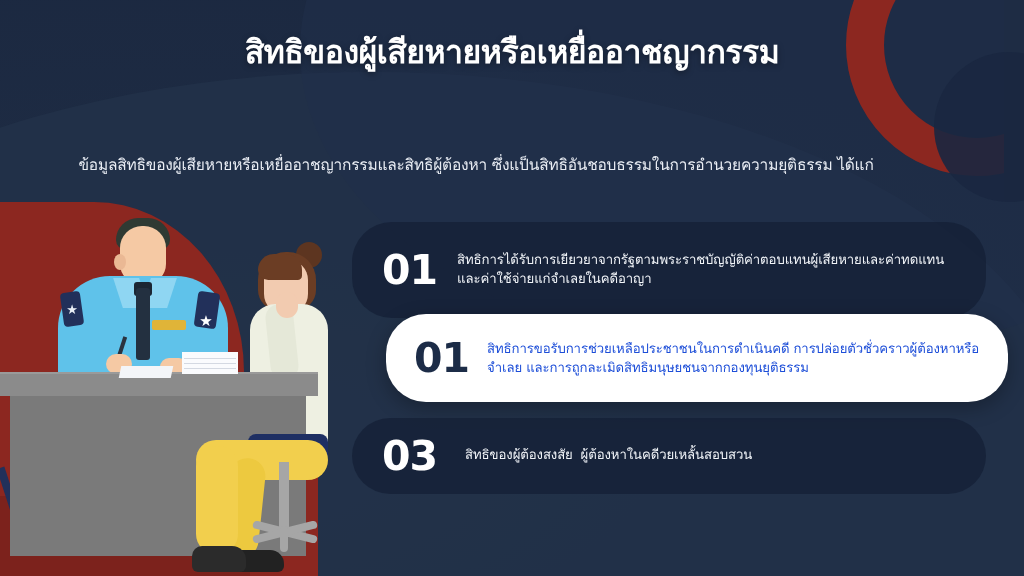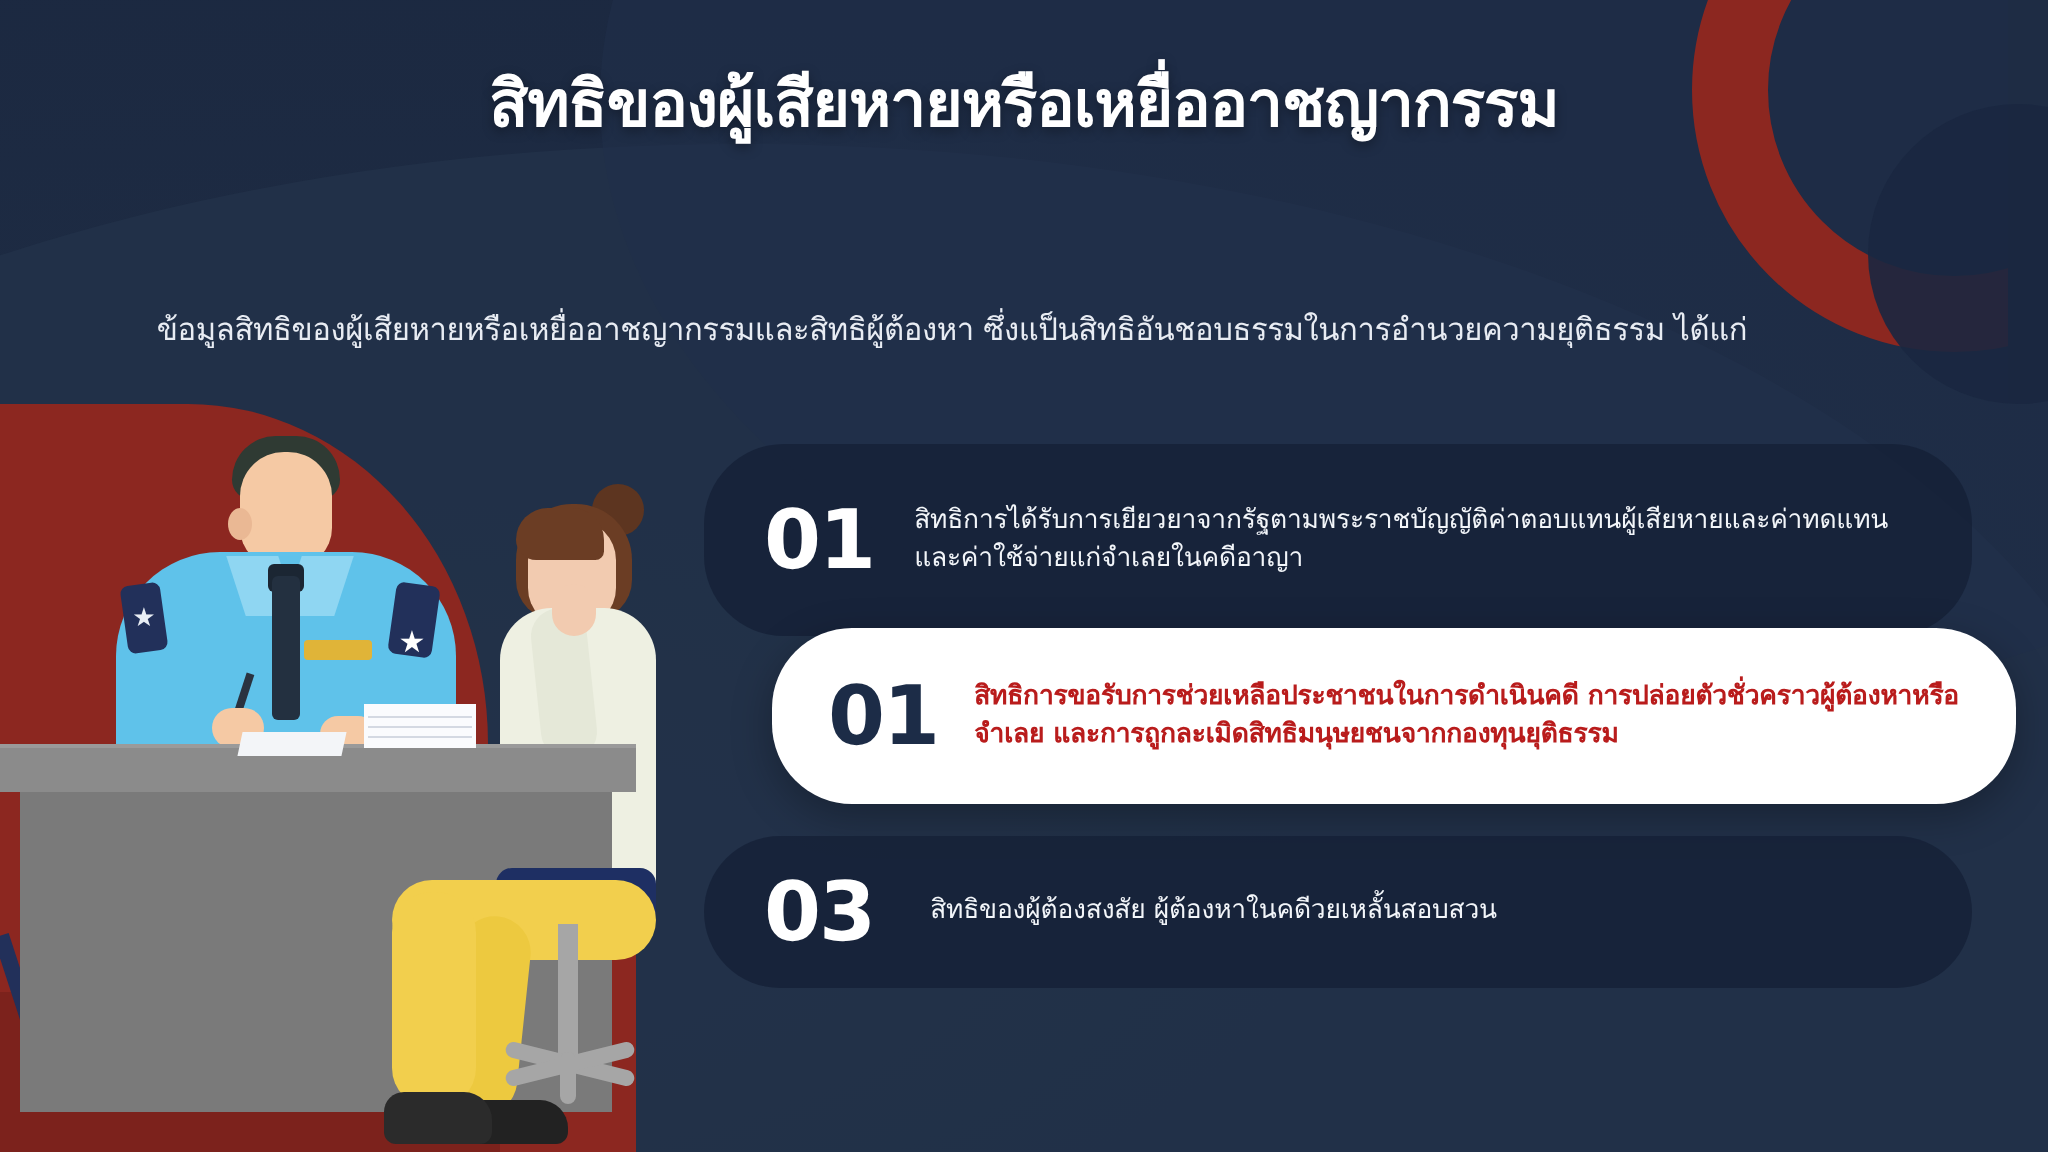--- a/index.html
+++ b/index.html
@@ -420,22 +420,22 @@
   }
   #row-1 .num, #row-3 .num { color: #ffffff; padding: 0 20px 0 30px; }
   #row-2 .num { color: #1c2c47; padding: 0 18px 0 28px; }
 
   .item-text {
     font-size: 13.2px;
     line-height: 1.45;
     letter-spacing: -0.1px;
     padding-right: 22px;
   }
-  #row-1 .item-text, #row-3 .item-text { color: #f2f5f9; }
-  #row-2 .item-text { color: #b91c1c; font-weight: bold; }
+  #row-1 .item-text, #row-3 .item-text { color: #f2f5f9; font-family: Liberation Mono, monospace; }
+  #row-2 .item-text { color: #1d4ed8; }
   #row-3 .item-text { padding-left: 8px; }
 </style>
 </head>
 <body>
 
 <div id="stage">
 
   <div class="bg-base"></div>
   <div class="bg-swoosh"></div>
   <div class="bg-swoosh2"></div>

